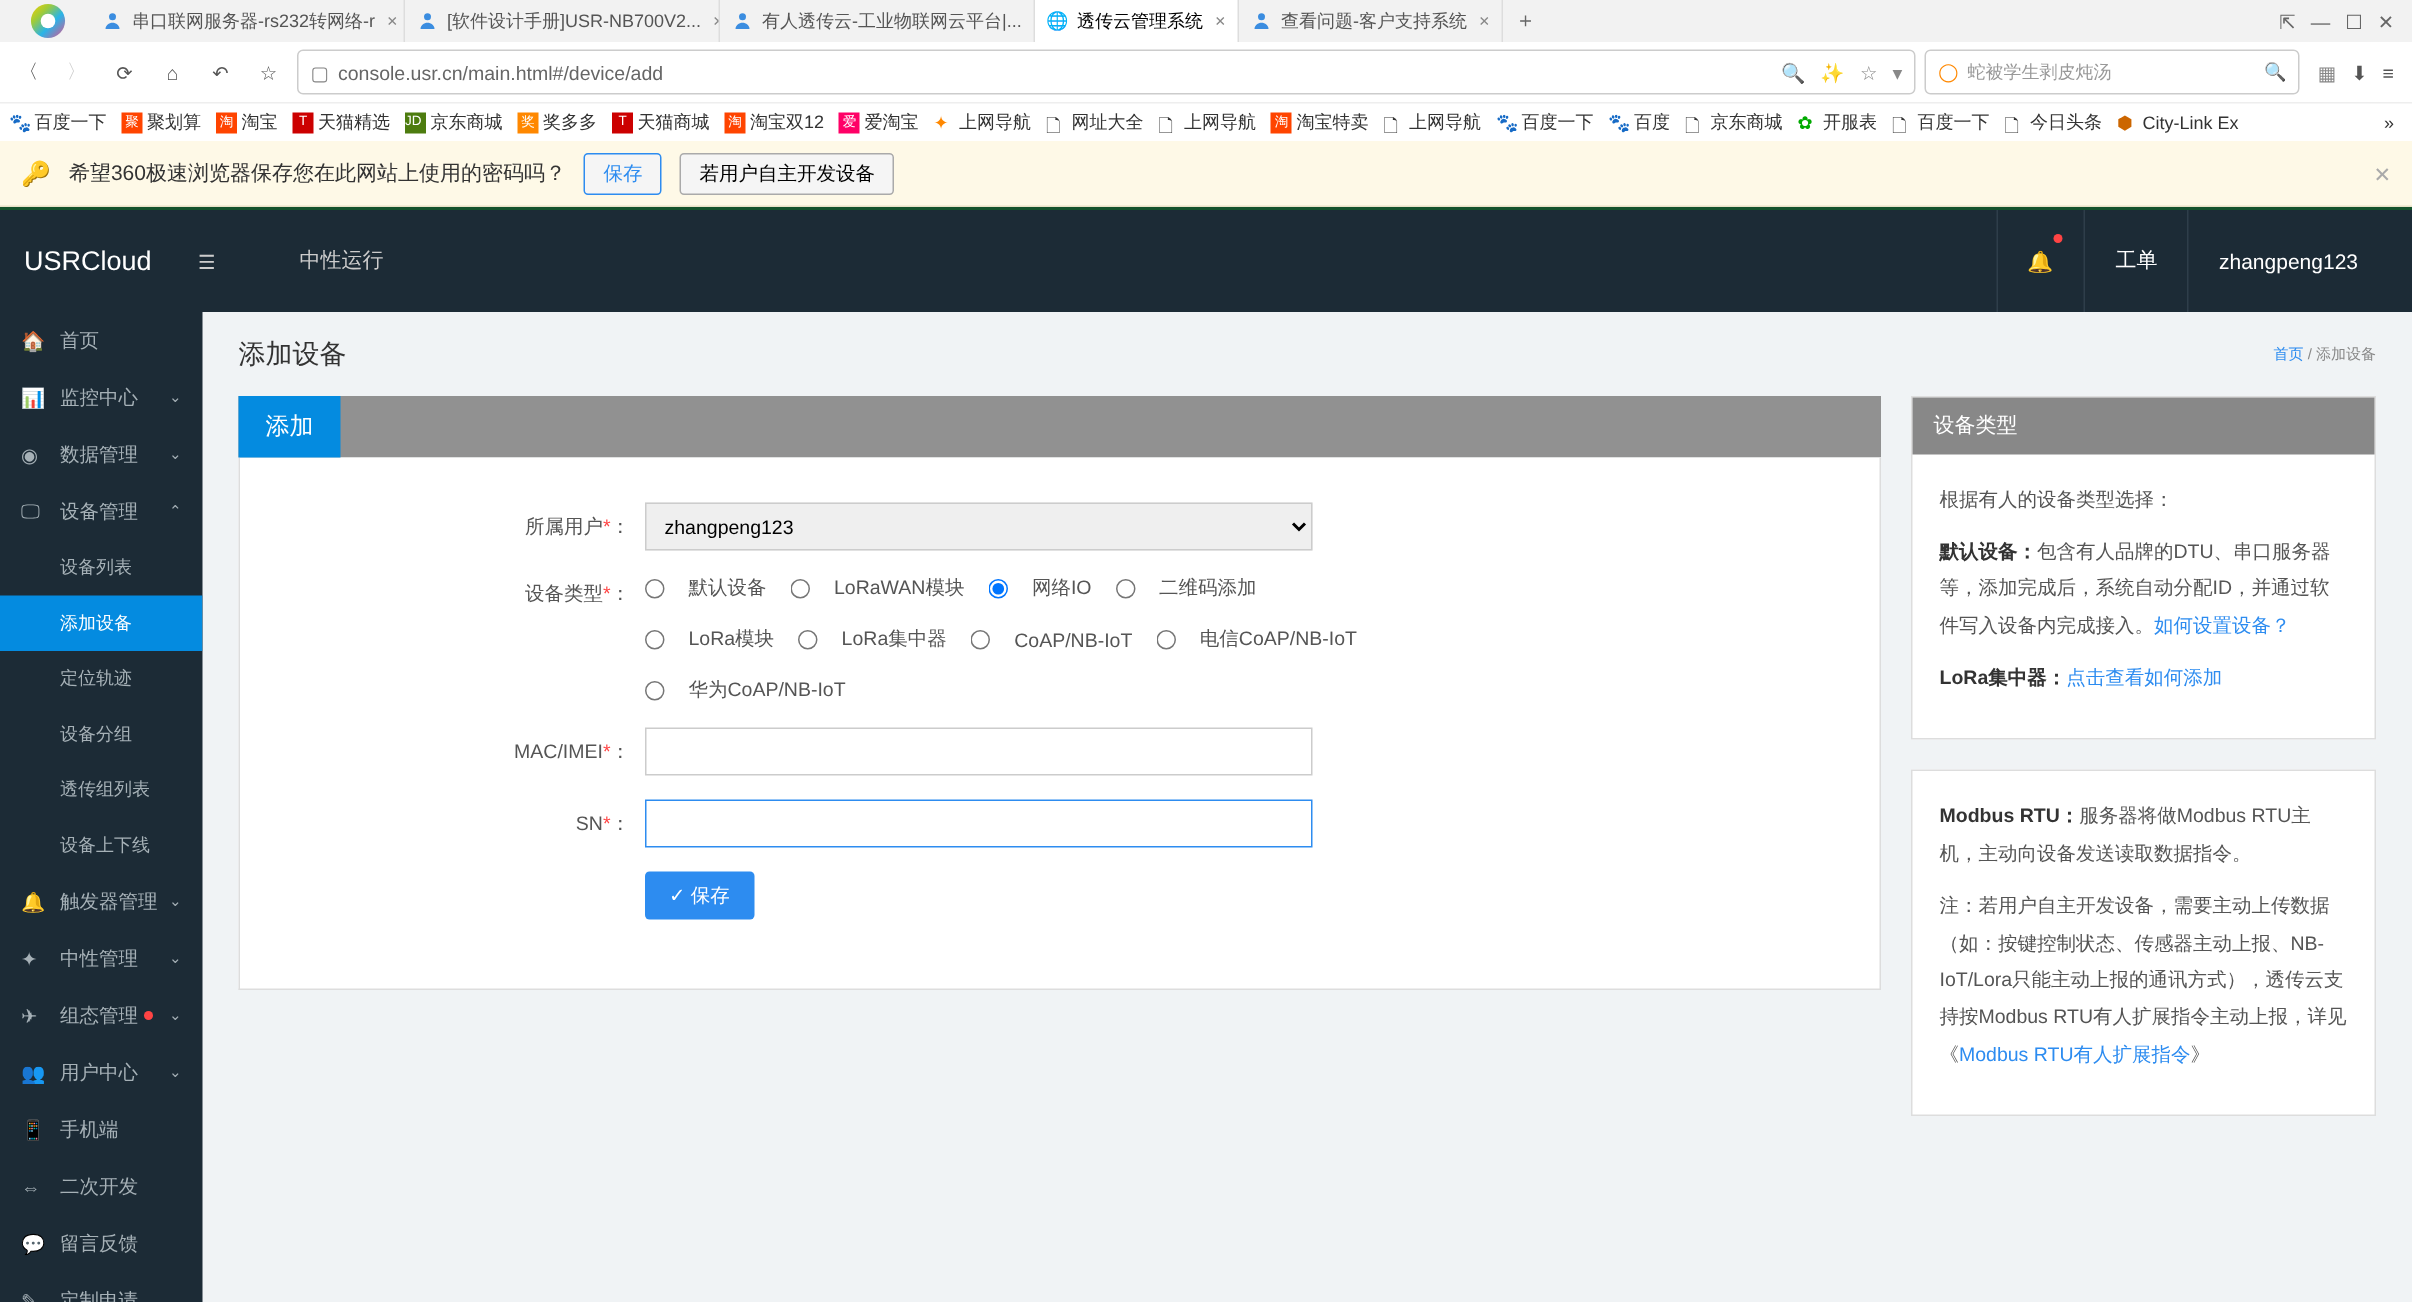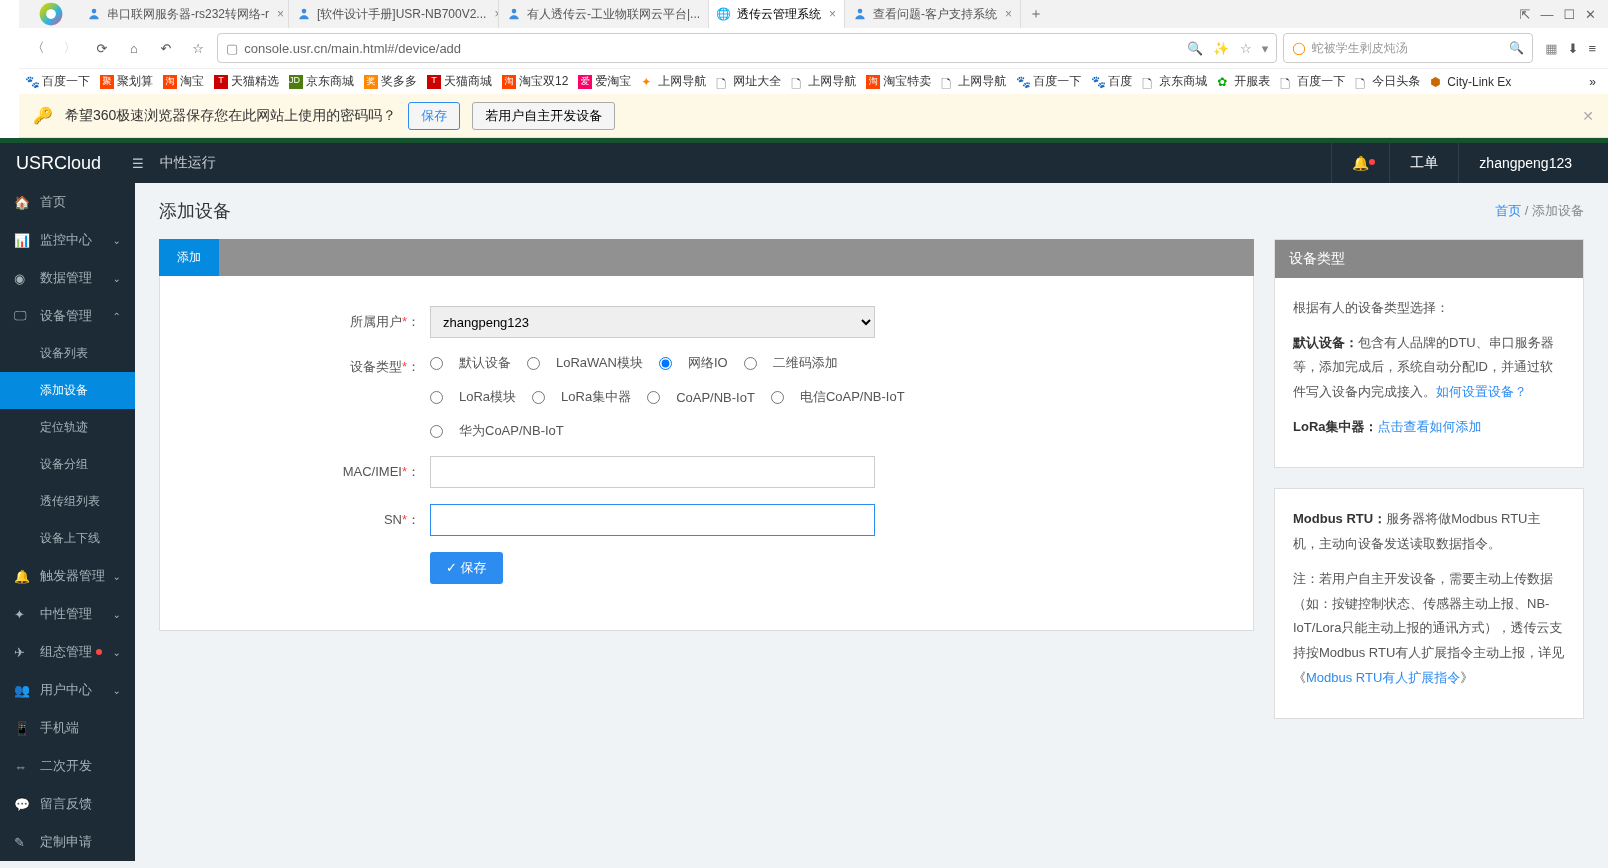--- a/index.html
+++ b/index.html
@@ -1,19 +1,19 @@
 <!DOCTYPE html>
 <html><head>
 <meta charset="utf-8">
 <style>
 * { box-sizing: border-box; margin: 0; padding: 0; font-family: "Microsoft YaHei", Arial, sans-serif; }
 body { font-size: 13px; color: #333; background: #f0f3f5; }
 
 
-.browser-chrome { background: #fff; border-bottom: 5px solid #14532d; padding-left: 19px; }
+.browser-chrome { background: #fff; border-bottom: 2px solid #14532d; }
 .tab-bar { display: flex; align-items: center; height: 28px; background: #f2f2f2; padding: 0 4px; }
 .tab-bar .browser-logo { width: 56px; display: flex; align-items:center; justify-content:center;}
 .tab-bar .browser-logo svg { width:26px; height:26px; }
 .tab { display: flex; align-items: center; height: 28px; padding: 0 8px; border-right: 1px solid #ddd; font-size: 12px; color: #555; max-width: 210px; overflow: hidden; white-space: nowrap; cursor: pointer; }
 .tab.active { background: #fff; color: #000; }
 .tab .favicon { width: 14px; height: 14px; margin-right: 6px; display:inline-flex; align-items:center; justify-content:center;}
 .tab .close { margin-left: 8px; color: #888; font-size: 12px;}
 .tab-add { padding: 0 8px; font-size: 14px; color: #666; }
 .window-controls { margin-left: auto; display: flex; gap: 10px; padding-right: 8px; color:#666;}
 
@@ -28,57 +28,57 @@
 .bookmark .bicon { width:14px; height:14px; display:inline-block; }
 .bookmarks .expand { margin-left:auto; padding-right:6px;}
 
 .password-bar { display:flex; align-items:center; height:44px; background:#fef9e7; border-bottom:1px solid #e8e2c8; padding:0 14px; gap:12px; font-size:14px;}
 .password-bar .key-icon { color:#d4a017; font-size:16px;}
 .password-bar button { font-size:13px; padding:4px 12px; border:1px solid #aaa; background:#f5f5f5; border-radius:3px; cursor:pointer;}
 .password-bar .btn-save { border-color:#2d8cf0; color:#2d8cf0;}
 .password-bar .close { margin-left:auto; color:#aaa; cursor:pointer; font-size:14px;}
 
 
-.app-header { display:flex; align-items:center; height:40px; background:#1c2b36; color:#fff; padding:0 16px; }
+.app-header { display:flex; align-items:center; height:68px; background:#1c2b36; color:#fff; padding:0 16px; }
 .app-header .brand { font-size:18px; width:100px;}
 .app-header .brand span.light { font-weight:300;}
 .app-header .hamburger { margin:0 16px; cursor:pointer; color:#ccc;}
-.app-header .env { color:#ccc; font-size:14px;}
+.app-header .env { color:#ccc; font-size:14px;margin-left:40px;}
 .app-header .right { margin-left:auto; display:flex; align-items:center; height:100%;}
 .app-header .right > div { padding:0 20px; height:100%; display:flex; align-items:center; border-left:1px solid #2e3e4a; cursor:pointer; font-size:14px;}
 .bell-wrap { position:relative;}
 .bell-dot { position:absolute; top:16px; right:14px; width:6px; height:6px; background:#f44; border-radius:50%;}
 
 
 .app-body { display:flex; height:calc(868px - 28px - 40px - 26px - 44px - 52px); }
 .sidebar { width:135px; background:#1c2b36; color:#a6b1b7; overflow-y:auto; display:flex; flex-direction:column;}
 .sidebar .menu-item { display:flex; align-items:center; padding:10px 14px; font-size:13px; cursor:pointer; position:relative;}
 .sidebar .menu-item .micon { width:16px; margin-right:10px; font-size:13px;}
 .sidebar .menu-item .chevron { margin-left:auto; font-size:10px;}
 .sidebar .menu-item.child { padding-left:40px; font-size:12px;}
 .sidebar .menu-item.active { background:#048be0; color:#fff;}
 .sidebar .menu-item .dot { width:6px; height:6px; background:#f44; border-radius:50%; margin-left:4px;}
 
 .content { flex:1; padding:16px 24px; overflow-y:auto;}
 .page-head { display:flex; align-items:center; margin-bottom:16px;}
 .page-head h2 { font-size:18px; font-weight:500; color:#333;}
-.breadcrumb { margin-left:auto; font-size:13px; color:#888;}
+.breadcrumb { margin-left:auto; font-size:10px; color:#888;}
 .breadcrumb a { color:#2d8cf0; text-decoration:none;}
 
 .columns { display:flex; gap:20px;}
 .col-main { flex:1;}
 .col-side { width:310px;}
 
 .panel { background:#fff; border:1px solid #ddd; margin-bottom:20px;}
 .panel-header { background:#888; color:#fff; padding:10px 14px; font-size:14px;}
 .panel-body { padding:18px;}
 
 .tab-panel { margin-bottom:20px;}
 .tab-header { background:#919191; display:flex;}
-.tab-header .ptab { padding:10px 18px; font-size:12px; color:#fff; cursor:pointer;}
+.tab-header .ptab { padding:10px 18px; font-size:16px; color:#fff; cursor:pointer;}
 .tab-header .ptab.active { background:#048be0;}
 .tab-body { background:#fff; border:1px solid #ddd; border-top:none; padding:30px 20px 30px 20px;}
 
 .form-row { display:flex; align-items:center; margin-bottom:16px;}
 .form-row .label { width:250px; text-align:right; padding-right:10px; font-size:13px; color:#555;}
 .form-row .label .req { color:#f44;}
 .form-row .controls { flex:1;}
 .form-row select, .form-row input[type="text"] { width:445px; height:32px; border:1px solid #ccc; padding:0 8px; font-size:13px;}
 .form-row input.sn { border-color:#2d8cf0;}
 .radio-group { display:flex; flex-wrap:wrap; gap:16px; width:500px;}

